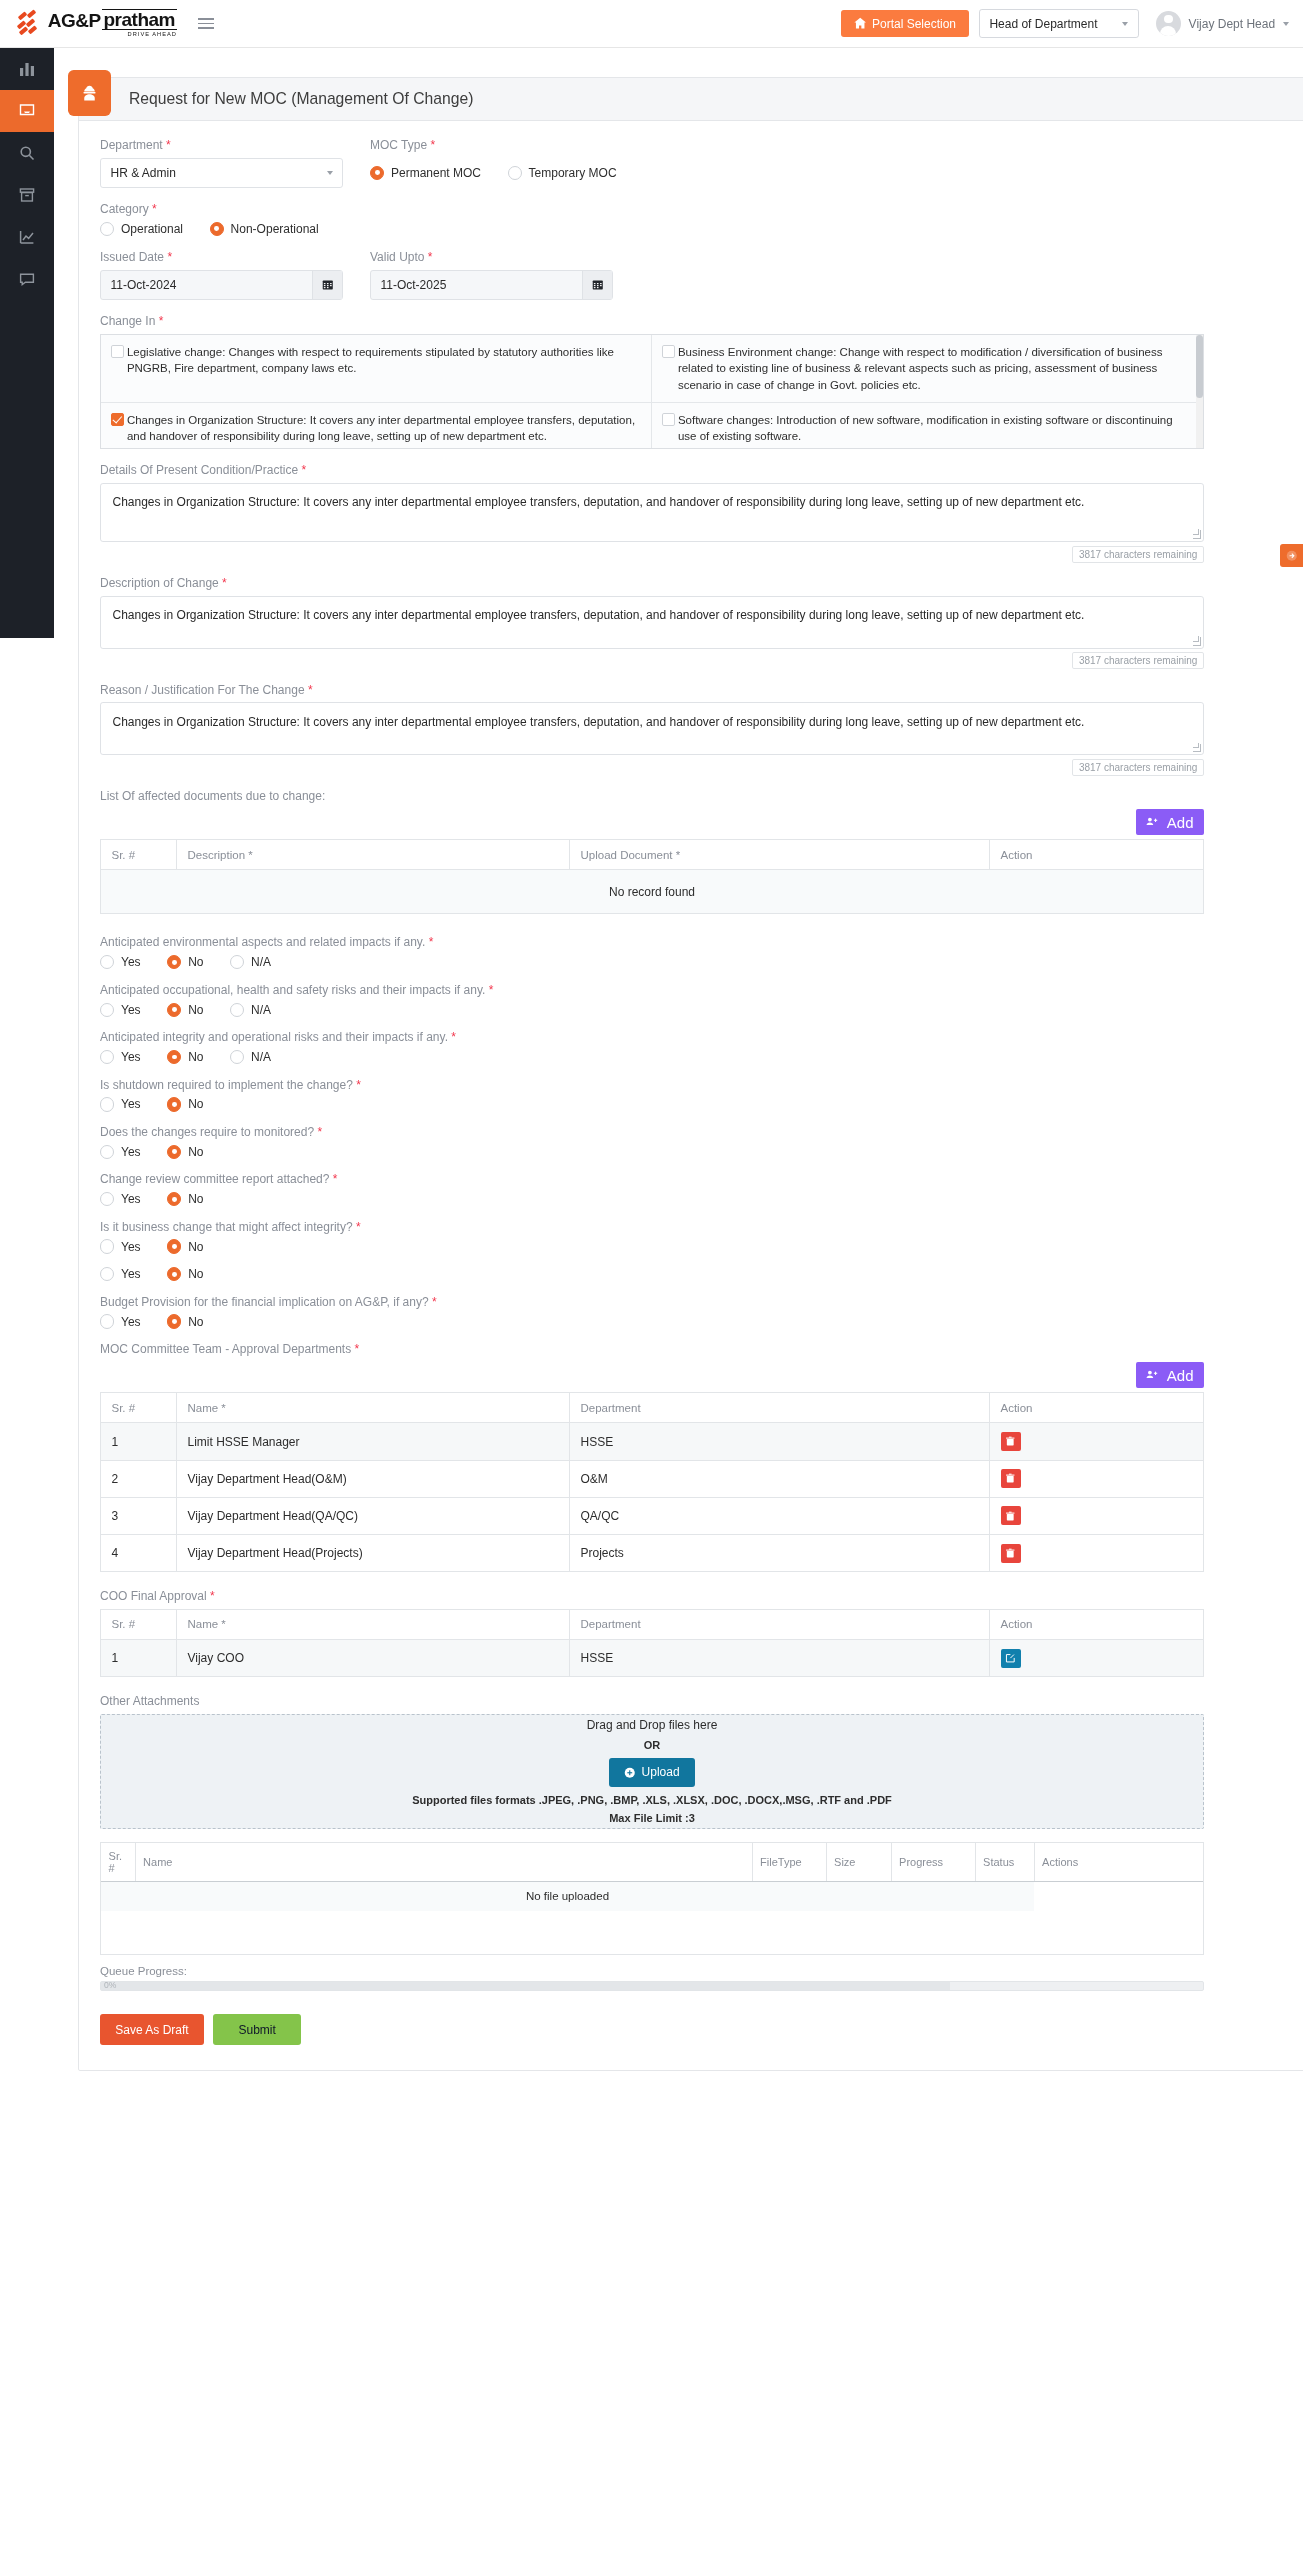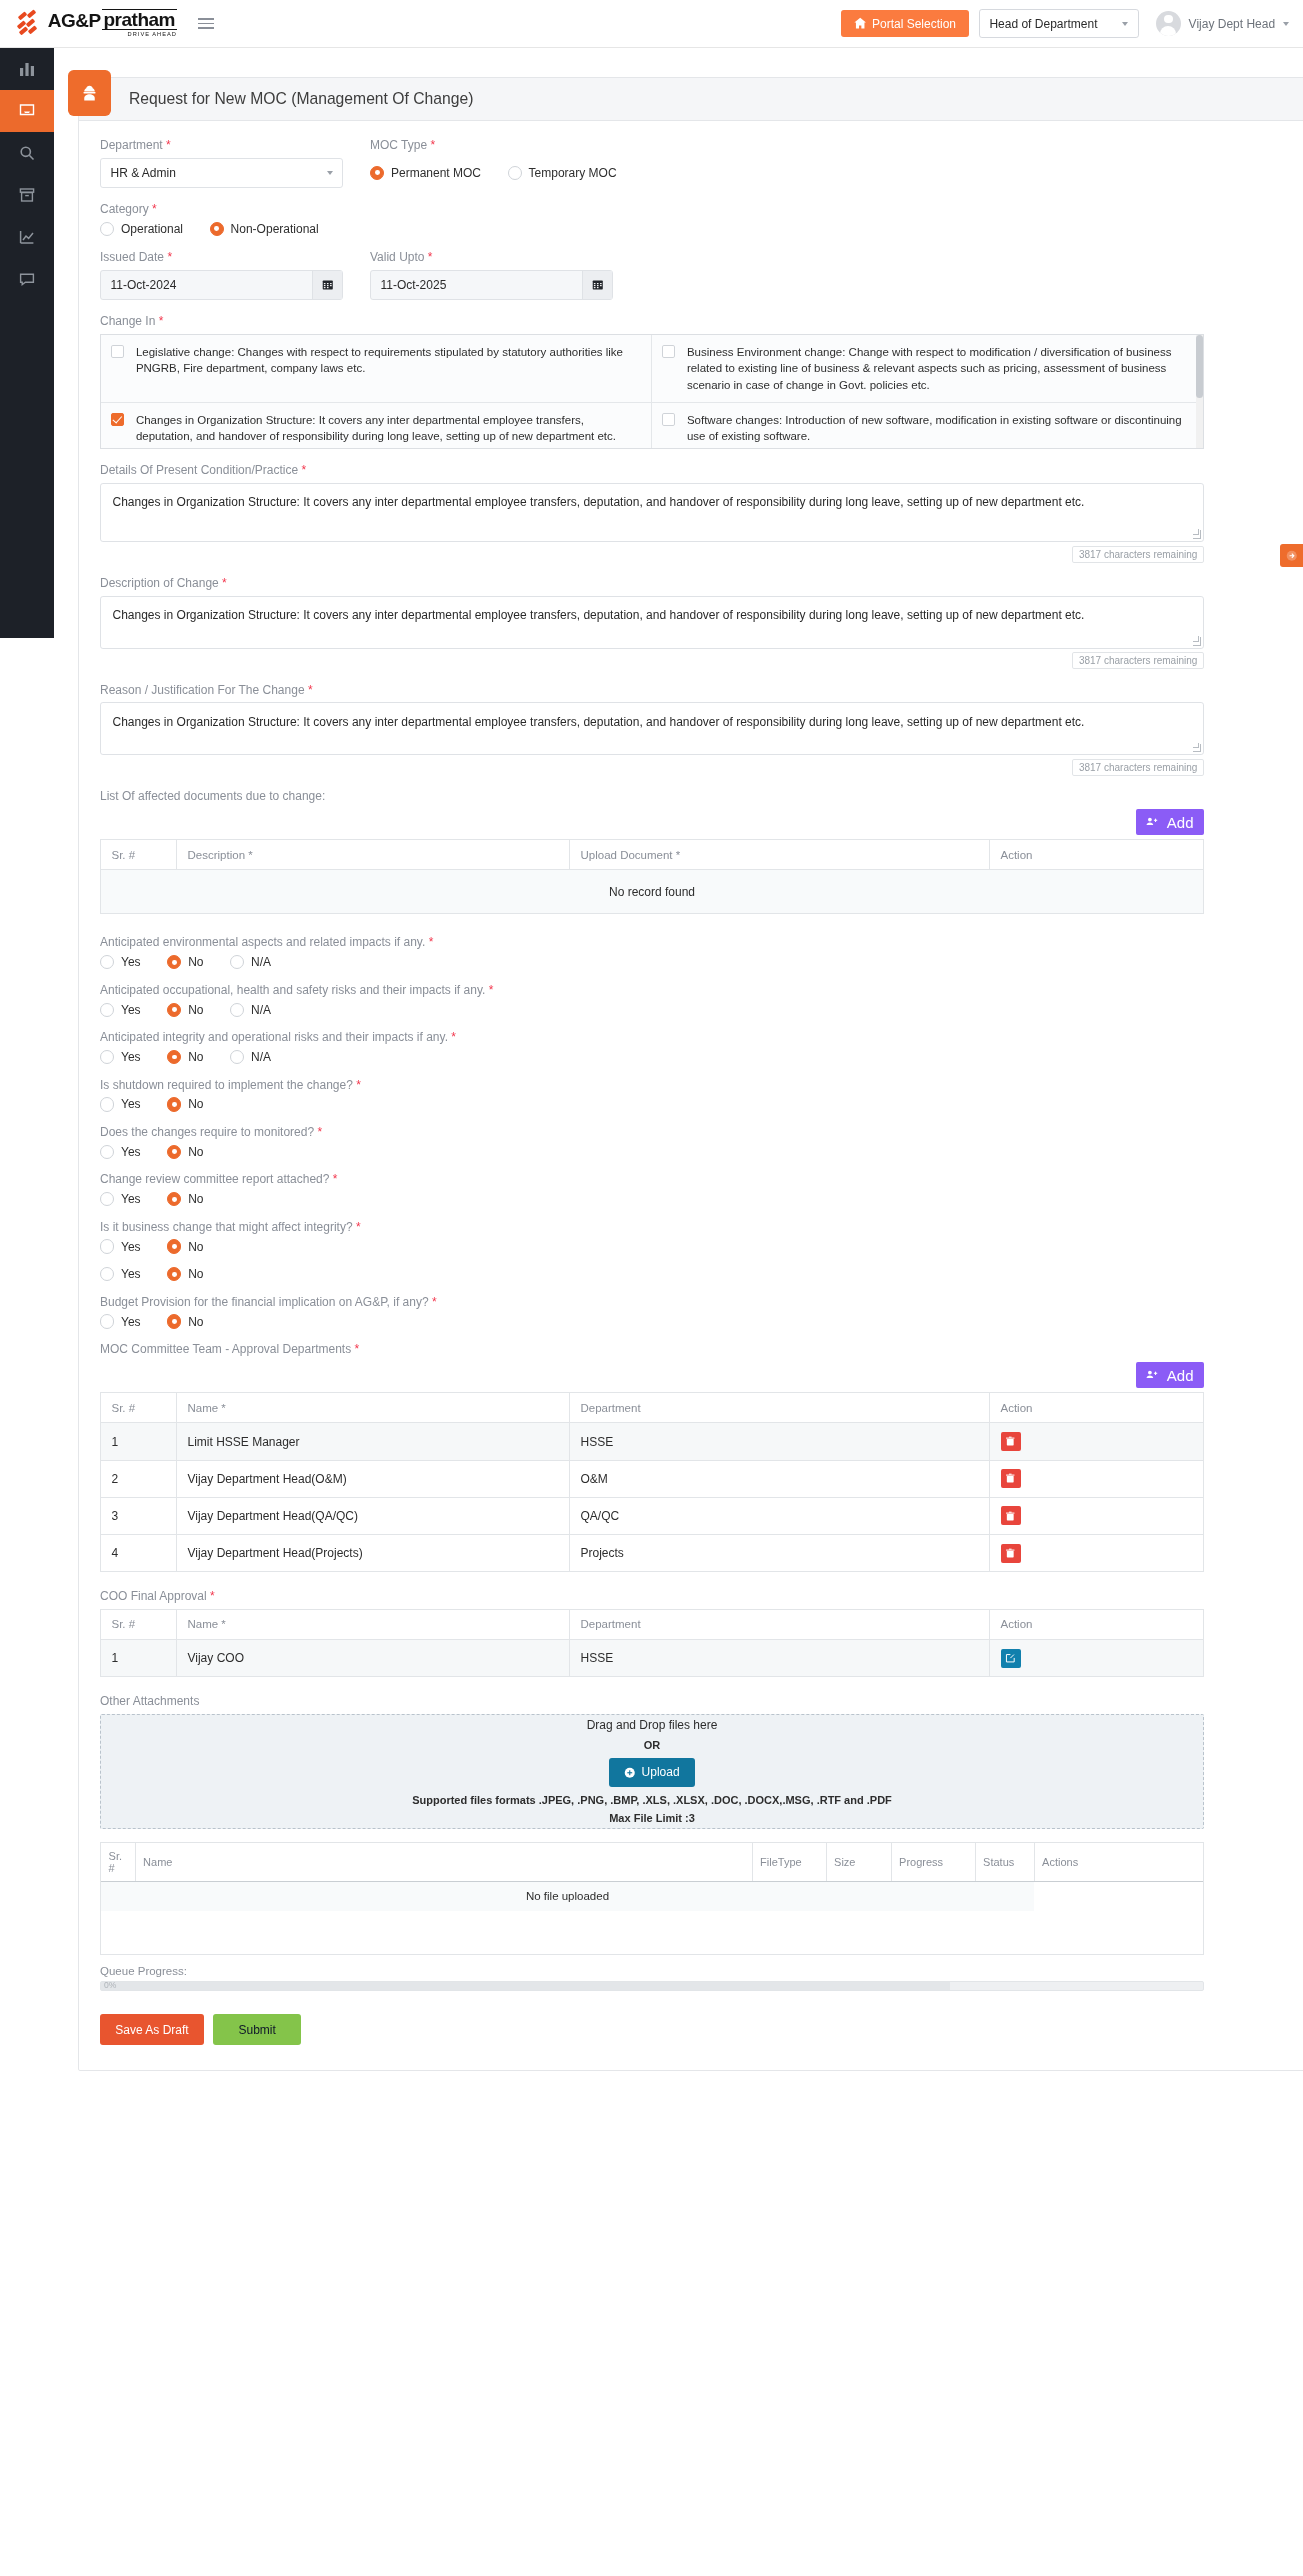--- a/index.html
+++ b/index.html
@@ -114,21 +114,21 @@
   .radio.on::after { content:""; width:4.8px; height:4.8px; border-radius:50%; background:#fff; }
   .radio-lbl { font-size:12px; color:#2f2f2f; }
 
   
   .changein-wrap {
     border:1px solid #dcdfe3; width:1104px; height:115px; overflow:hidden; position:relative;
     background:#fbfcfd;
   }
   .ci-grid { display:grid; grid-template-columns:1fr 1fr; }
   .ci-cell { border-right:1px solid #e4e7ea; border-bottom:1px solid #e4e7ea;
-             padding:8.6px 9.5px; display:flex; gap:12px; min-height:55px; }
+             padding:8.6px 9.5px; display:flex; gap:3px; min-height:55px; }
   .ci-cell:nth-child(2n) { border-right:none; }
   .chk { width:13.4px; height:13.4px; border:1px solid #cfd3d8; border-radius:1.9px; background:#fff;
          flex:none; margin-top:1px; cursor:pointer; position:relative; }
   .chk.on { background:#ee6c2c; border-color:#ee6c2c; }
   .chk.on::after { content:""; position:absolute; left:3.8px; top:0.5px; width:3.8px; height:7.6px;
                    border:solid #fff; border-width:0 1.9px 1.9px 0; transform:rotate(42deg); }
   .ci-txt { font-size:11.5px; color:#2e2e2e; line-height:1.45; }
   .ci-scroll { position:absolute; right:0; top:0; width:6.7px; height:115px; background:#f1f1f1; }
   .ci-thumb { position:absolute; right:0; top:0; width:6.7px; height:63px; background:#c8ccd1; border-radius:3.8px; }
 

